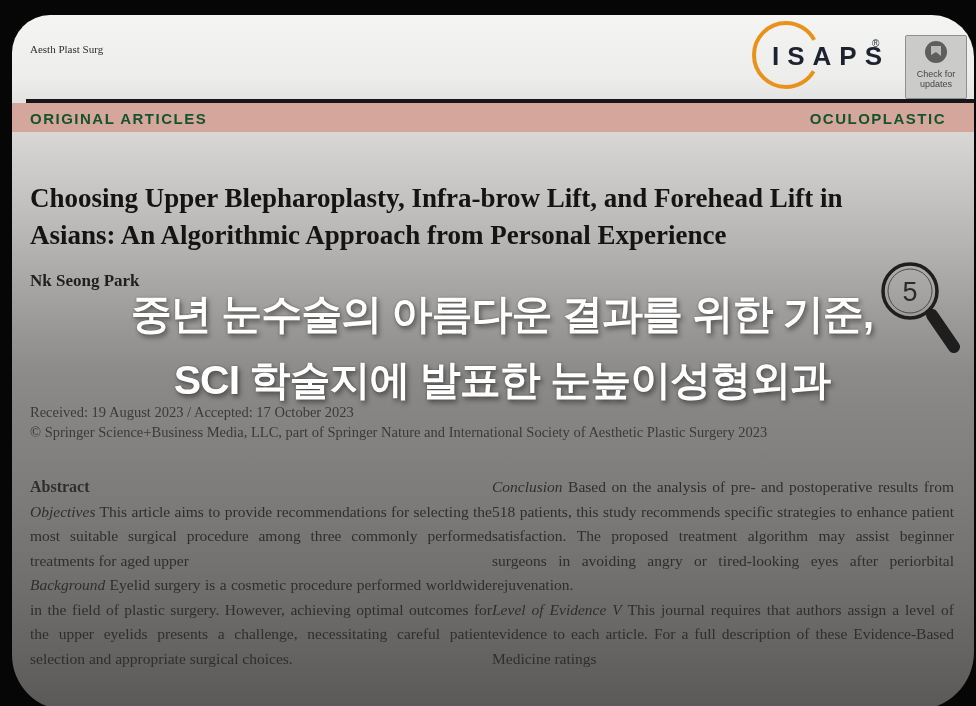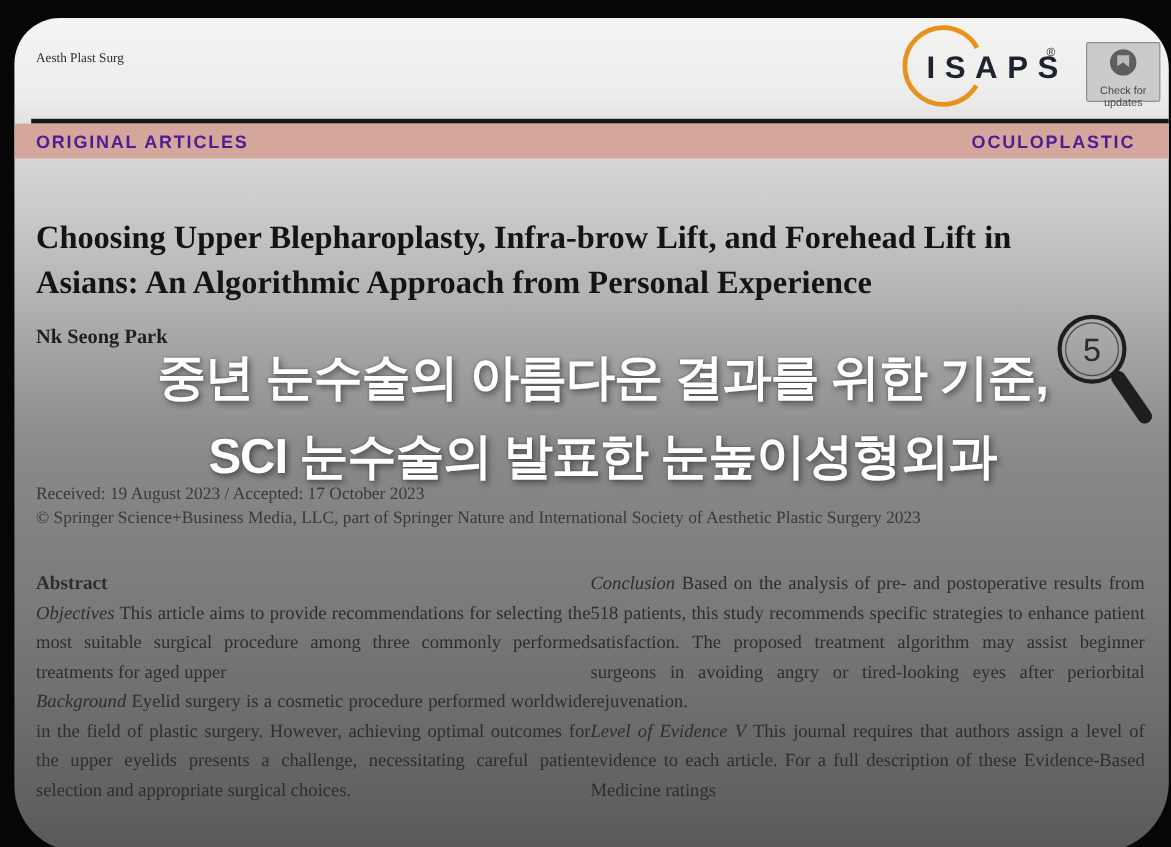--- a/index.html
+++ b/index.html
@@ -18,36 +18,36 @@
 
   
   .jhead { padding:24px 20px 0 18px; position:relative; height:84px; }
   .jname { font-size:11px; color:#2e2e2e; line-height:20px; }
   .jdoi  { font-size:15px; color:#2e2e2e; line-height:20px; }
 
   .isaps { position:absolute; left:732px; top:-2px; width:150px; height:86px; }
   .isaps svg { display:block; }
 
   .updates {
-    position:absolute; left:893px; top:20px; width:62px; height:50px;
+    position:absolute; left:893px; top:20px; width:62px; height:64px;
     background:#cbcbc9; border:1px solid #8f8f8d; border-radius:2px;
     display:flex; flex-direction:column; align-items:center; justify-content:flex-start;
     cursor:pointer;
   }
   .updates .uicon { margin-top:3px; }
   .updates .utxt { font-family:"Liberation Sans", sans-serif; font-size:9px; line-height:10px;
     color:#454545; text-align:center; }
 
   .rule { height:4px; background:#161616; margin:0 0 0 14px; }
   .banner {
     height:29px; background:#d5a69b;
     display:flex; align-items:center; justify-content:space-between;
     padding:2px 28px 0 18px;
     font-family:"Liberation Sans", sans-serif; font-weight:bold;
-    font-size:15px; letter-spacing:1.5px; color:#4c1d95;
+    font-size:15px; letter-spacing:1.5px; color:#14532d;
   }
 
   
   .title {
     margin:48px 60px 0 18px; max-width:850px;
     font-size:27px; line-height:37px; font-weight:bold; color:#141414;
   }
   .author { margin:17px 0 0 18px; font-size:17px; font-weight:bold; color:#1f1f1f; }
 
   
@@ -127,21 +127,21 @@
       <div class="para"><span class="lbl">Background</span><span> Eyelid surgery is a cosmetic procedure performed worldwide in the field of plastic surgery. However, achieving optimal outcomes for the upper eyelids presents a challenge, necessitating careful patient selection and appropriate surgical choices.</span></div>
     </div>
     <div class="col">
       <div class="para"><span class="lbl">Conclusion</span><span> Based on the analysis of pre- and postoperative results from 518 patients, this study recommends specific strategies to enhance patient satisfaction. The proposed treatment algorithm may assist beginner surgeons in avoiding angry or tired-looking eyes after periorbital rejuvenation.</span></div>
       <div class="para"><span class="lbl">Level of Evidence V</span><span> This journal requires that authors assign a level of evidence to each article. For a full description of these Evidence-Based Medicine ratings</span></div>
     </div>
   </div>
 
   <div class="overlay">
     <div>중년 눈수술의 아름다운 결과를 위한 기준,</div>
-    <div>SCI 눈수술의 발표한 눈높이성형외과</div>
+    <div>SCI 학술지에 발표한 눈높이성형외과</div>
   </div>
 
   <div class="magnifier">
     <svg width="104" height="116" viewBox="0 0 104 116">
       <circle cx="40" cy="40" r="27" fill="none" stroke="#1e1e1e" stroke-width="3.5"></circle>
       <circle cx="40" cy="40" r="22" fill="none" stroke="#4a4a4a" stroke-width="1"></circle>
       <line x1="62" y1="64" x2="84" y2="96" stroke="#1e1e1e" stroke-width="12" stroke-linecap="round"></line>
       <text x="40" y="50" text-anchor="middle" font-family="Liberation Sans, sans-serif" font-size="27" fill="#2b2b2b">5</text>
     </svg>
   </div>

